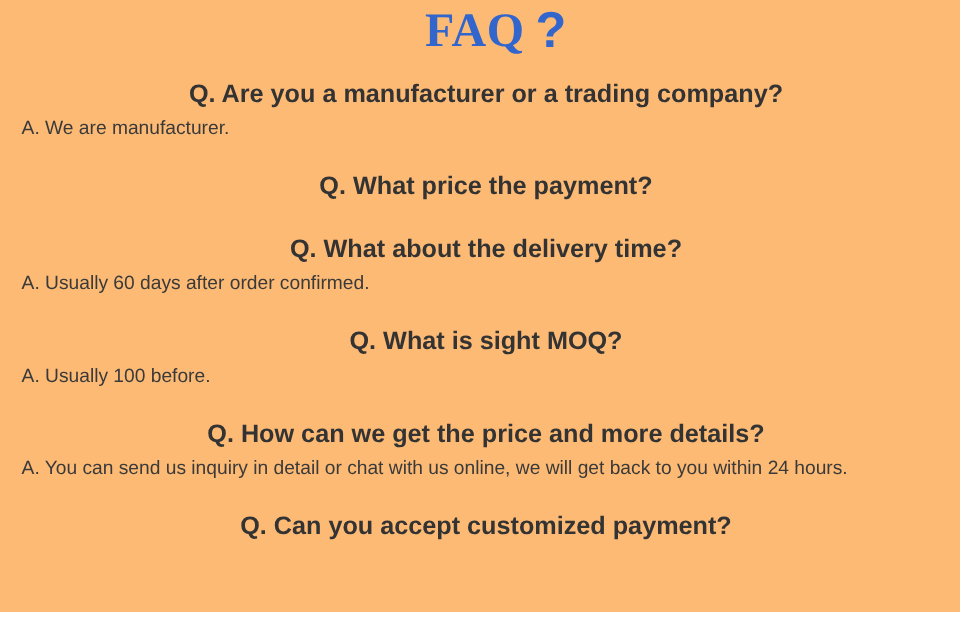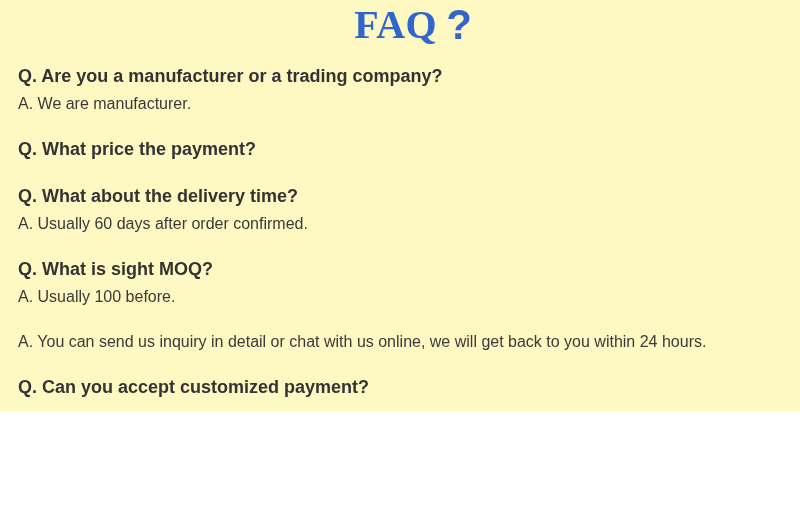--- a/index.html
+++ b/index.html
@@ -10,22 +10,22 @@
     width: 800px;
     height: 525px;
     background: #ffffff;
     font-family: "Liberation Sans", sans-serif;
     overflow: hidden;
   }
 
   .page {
     position: relative;
     width: 800px;
-    height: 411px;
-    background: #fef9c3;
+    height: 510px;
+    background: #fdba74;
     box-sizing: border-box;
   }
 
   
   .faq-title {
     width: 100%;
     text-align: center;
     padding-top: 4px;
     padding-left: 26px;
     box-sizing: border-box;
@@ -59,25 +59,26 @@
     left: 18px;
     right: 8px;
   }
   .faq-item {
     margin-bottom: 22px;
   }
   .faq-item:last-child {
     margin-bottom: 0;
   }
   .faq-question {
-    font-size: 18px;
+    font-size: 21px;
     font-weight: bold;
     color: #333333;
     line-height: 1.42;
     margin: 0;
+    text-align: center;
   }
   .faq-answer {
     font-size: 16px;
     font-weight: normal;
     color: #3a3a3a;
     line-height: 1.45;
     margin: 2px 0 0 0;
     max-width: 775px;
   }
 </style>
@@ -105,20 +106,21 @@
       <p class="faq-question">Q. What about the delivery time?</p>
       <p class="faq-answer">A. Usually 60 days after order confirmed.</p>
     </li>
 
     <li class="faq-item">
       <p class="faq-question">Q. What is sight MOQ?</p>
       <p class="faq-answer">A. Usually 100 before.</p>
     </li>
 
     <li class="faq-item">
+      <p class="faq-question">Q. How can we get the price and more details?</p>
       <p class="faq-answer">A. You can send us inquiry in detail or chat with us online, we will get back to you within 24 hours.</p>
     </li>
 
     <li class="faq-item">
       <p class="faq-question">Q. Can you accept customized payment?</p>
     </li>
 
   </ul>
 
 </div>

